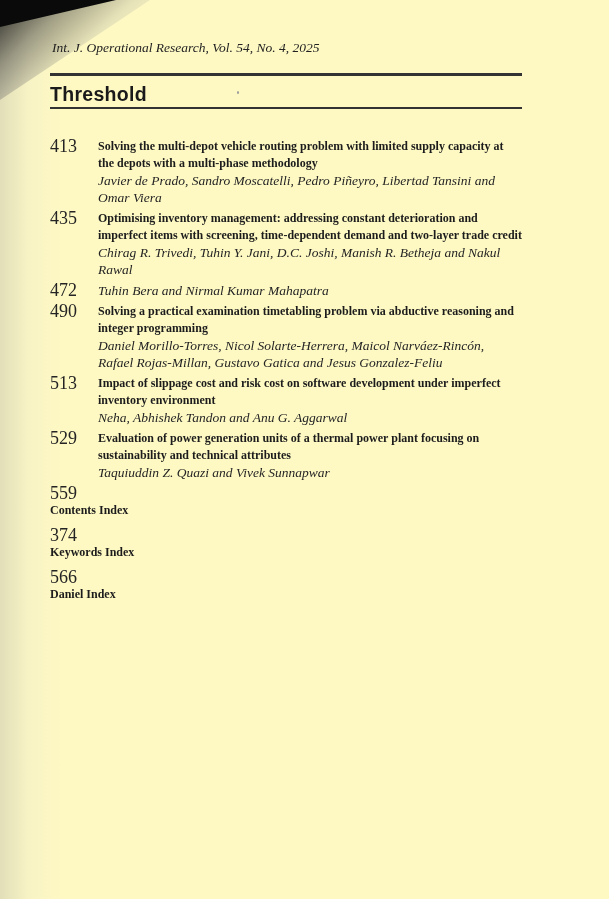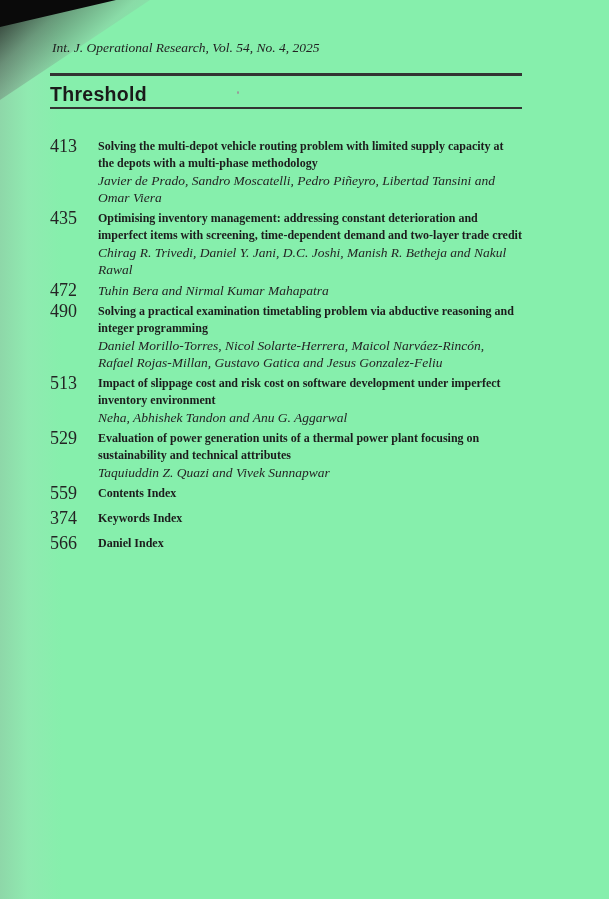--- a/index.html
+++ b/index.html
@@ -5,21 +5,21 @@
   * { margin: 0; padding: 0; box-sizing: border-box; }
   html, body { width: 609px; height: 899px; }
   body {
     font-family: "Liberation Serif", serif;
     background: #ffffff;
   }
   .page {
     position: relative;
     width: 609px;
     height: 899px;
-    background: #86efac;
+    background: #fef9c3;
     overflow: hidden;
     color: #1f1f1f;
   }
   
   .left-gutter {
     position: absolute;
     left: 0; top: 0; bottom: 0;
     width: 62px;
     background: linear-gradient(to right,
       rgba(160,160,160,0.30),
@@ -104,21 +104,21 @@
     font-size: 12px;
     line-height: 17px;
     color: #1c1c1c;
   }
   .toc-authors {
     font-style: italic;
     font-size: 13.5px;
     line-height: 17px;
     color: #242424;
   }
-  .index-entry { margin-bottom: 8px; }
+  .index-entry { margin-bottom: 8px; flex-direction: column; }
 </style>
 </head>
 <body>
 
 <div class="page">
   <div class="left-gutter"></div>
   <div class="corner-fade"></div>
   <div class="corner-fold"></div>
   <div class="speckle"></div>
 
@@ -135,21 +135,21 @@
         <div class="toc-text">
           <div class="toc-title">Solving the multi-depot vehicle routing problem with limited supply capacity at the depots with a multi-phase methodology</div>
           <div class="toc-authors">Javier de Prado, Sandro Moscatelli, Pedro Piñeyro, Libertad Tansini and Omar Viera</div>
         </div>
       </div>
 
       <div class="toc-entry">
         <div class="toc-page-num">435</div>
         <div class="toc-text">
           <div class="toc-title">Optimising inventory management: addressing constant deterioration and imperfect items with screening, time-dependent demand and two-layer trade credit</div>
-          <div class="toc-authors">Chirag R. Trivedi, Daniel Y. Jani, D.C. Joshi, Manish R. Betheja and Nakul Rawal</div>
+          <div class="toc-authors">Chirag R. Trivedi, Tuhin Y. Jani, D.C. Joshi, Manish R. Betheja and Nakul Rawal</div>
         </div>
       </div>
 
       <div class="toc-entry">
         <div class="toc-page-num">472</div>
         <div class="toc-text">
           <div class="toc-authors">Tuhin Bera and Nirmal Kumar Mahapatra</div>
         </div>
       </div>
 

